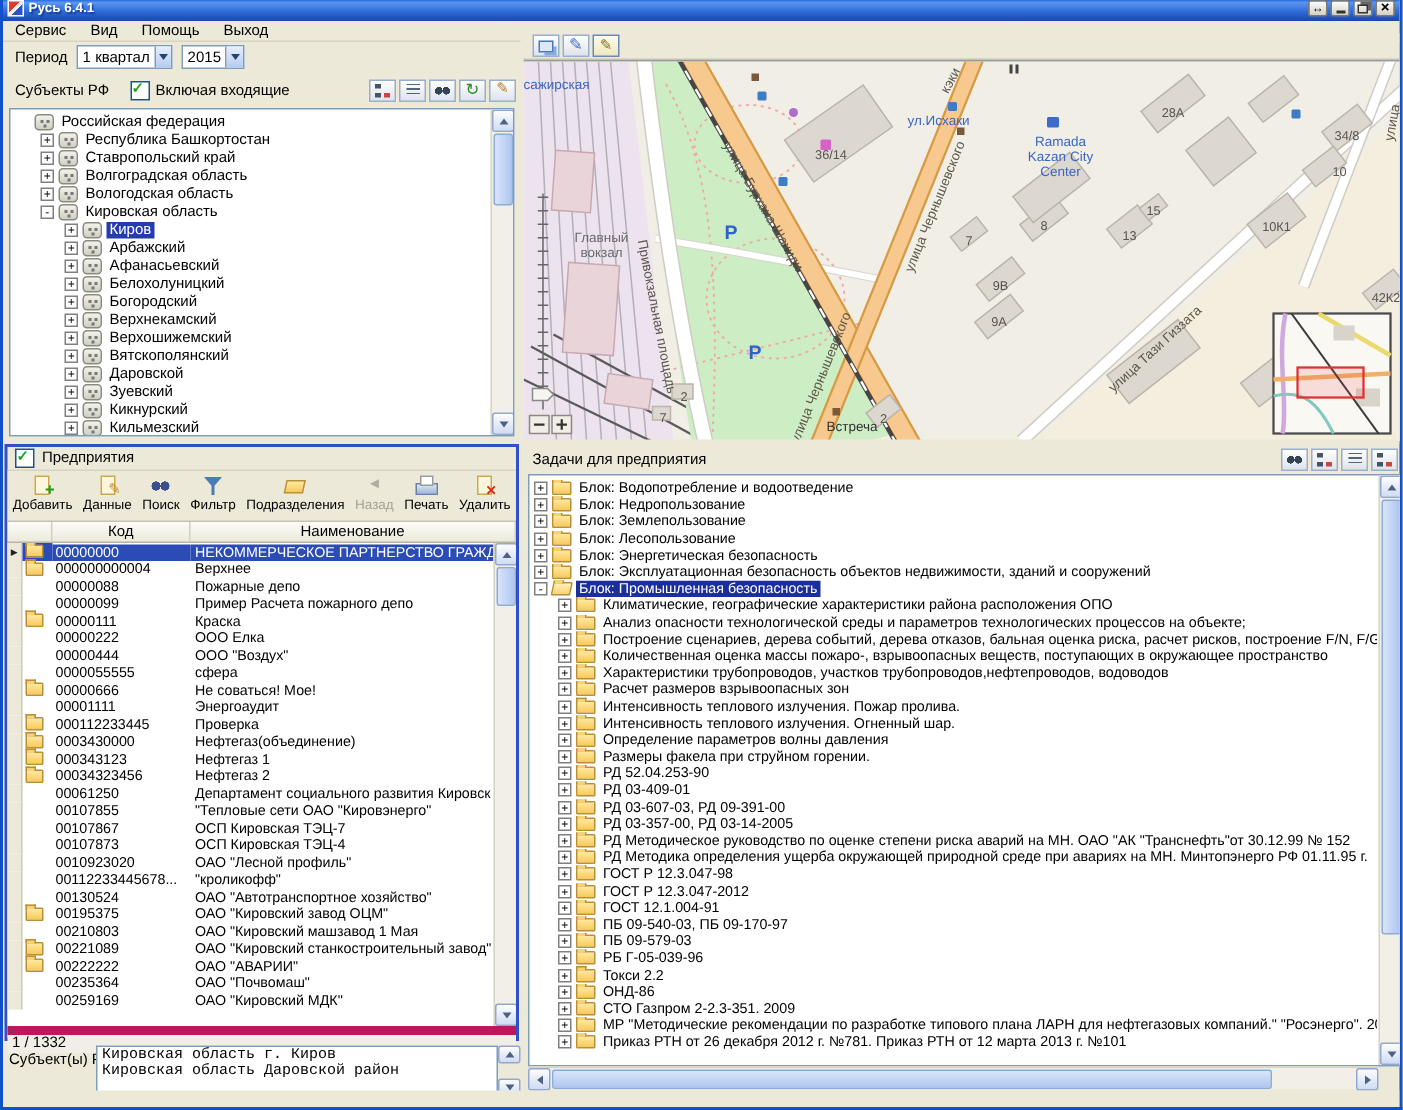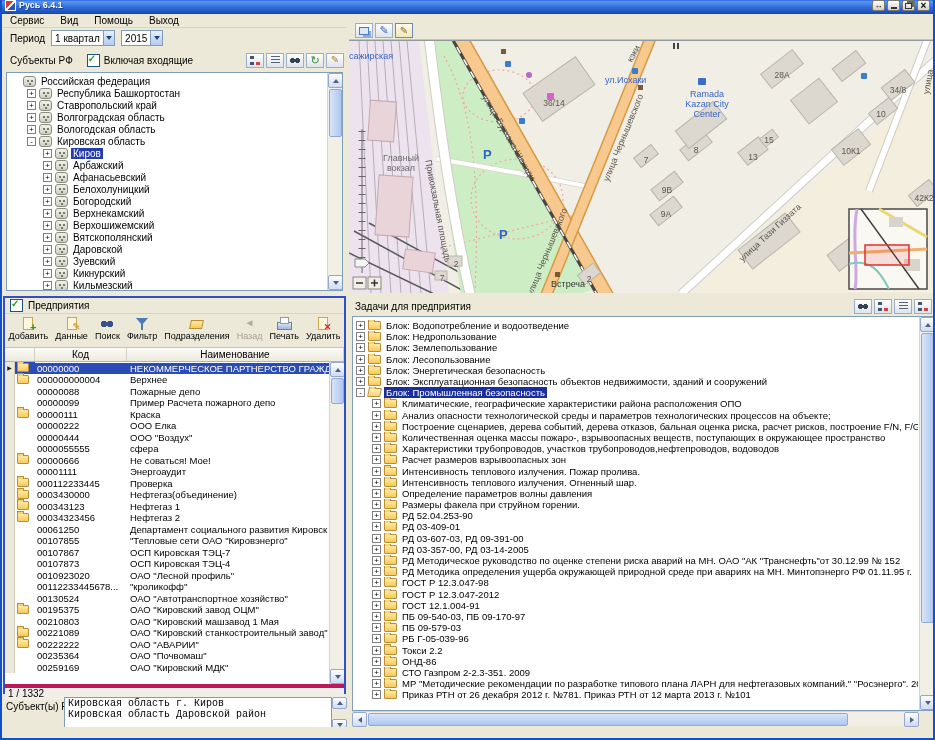--- a/index.html
+++ b/index.html
@@ -108,21 +108,21 @@
   .grid-rows{margin-right:15px;}
   .erow{height:11.5px;display:flex;align-items:flex-end;font-size:9.5px;}
   .ptr-cell{width:10px;height:100%;background:#ece9d8;border-right:1px solid #d0ccbc;flex:0 0 auto;display:flex;align-items:center;justify-content:center;box-sizing:border-box;}
   .pointer .ptr-cell::before{content:'▶';font-size:6px;color:#222;}
   .ico-cell{width:20px;flex:0 0 auto;display:flex;align-items:center;padding-left:2px;box-sizing:border-box;height:100%;}
   .ico-cell .fold{display:none;width:12px;height:9px;}
   .folder .ico-cell .fold{display:block;}
   .code-cell{width:92px;flex:0 0 auto;padding-left:2px;box-sizing:border-box;white-space:nowrap;overflow:hidden;}
   .name-cell{flex:1;padding-left:3px;white-space:nowrap;overflow:hidden;box-sizing:border-box;}
   .erow.sel .ico-cell,.erow.sel .code-cell,.erow.sel .name-cell{background:#2b4bb5;color:#fff;}
-  .ent-status{height:12px;background:#f0eee6;border-top:4px solid #be185d;font-size:10px;padding-left:3px;line-height:12px;}
+  .ent-status{height:12px;background:#f0eee6;border-top:6px solid #be185d;font-size:10px;padding-left:3px;line-height:12px;}
 
   
   .footer-label{position:absolute;left:4px;top:701px;font-size:10px;}
   .footer-list{position:absolute;left:62px;top:697px;width:268px;height:34px;background:#fff;border:1px solid #7f9db9;box-sizing:border-box;overflow:hidden;font-family:Liberation Mono, monospace;}
   .frow{height:11px;padding-left:3px;font-size:10px;white-space:nowrap;line-height:11px;}
   .footer-sb{position:absolute;left:330px;top:697px;width:15px;height:34px;}
   .footer-sb .sb-btn{height:12px;}
 
   
   .tasks-header{position:absolute;left:346px;top:296px;width:589px;height:20px;display:flex;align-items:center;padding-left:7px;box-sizing:border-box;}
@@ -428,21 +428,21 @@
     <div class="map-label" style="left:276px;top:18px;transform:rotate(-62deg);">кэки</div>
     <div class="map-label" style="left:572px;top:52px;transform:rotate(-80deg);">улица</div>
     <div class="map-label" style="left:202px;top:238px;color:#333;">Встреча</div>
     <div class="pmark" style="left:134px;top:106px;">P</div>
     <div class="pmark" style="left:150px;top:186px;">P</div>
     <div>
 
     <div class="bl" style="left: 205px; top: 62px;"><span>36/14</span></div>
         <div class="bl" style="left: 433px; top: 34px;"><span>28А</span></div>
         <div class="bl" style="left: 549px; top: 49px;"><span>34/8</span></div>
-        <div class="bl" style="left: 532px; top: 73px;"><span>10</span></div>
+        <div class="bl" style="left: 544px; top: 73px;"><span>10</span></div>
         <div class="bl" style="left: 502px; top: 110px;"><span>10К1</span></div>
         <div class="bl" style="left: 420px; top: 99px;"><span>15</span></div>
         <div class="bl" style="left: 404px; top: 116px;"><span>13</span></div>
         <div class="bl" style="left: 347px; top: 109px;"><span>8</span></div>
         <div class="bl" style="left: 297px; top: 119px;"><span>7</span></div>
         <div class="bl" style="left: 318px; top: 149px;"><span>9В</span></div>
         <div class="bl" style="left: 317px; top: 173px;"><span>9А</span></div>
         <div class="bl" style="left: 575px; top: 157px;"><span>42К2</span></div>
         <div class="bl" style="left: 240px; top: 238px;"><span>2</span></div>
         <div class="bl" style="left: 107px; top: 223px;"><span>2</span></div>

